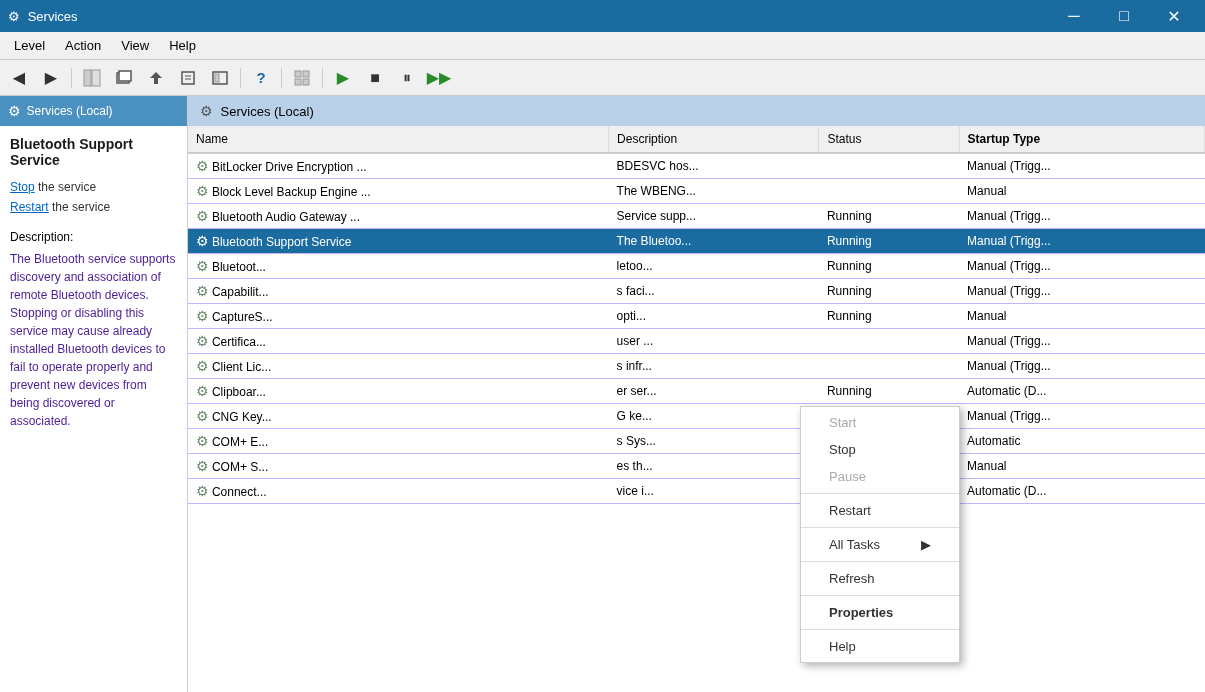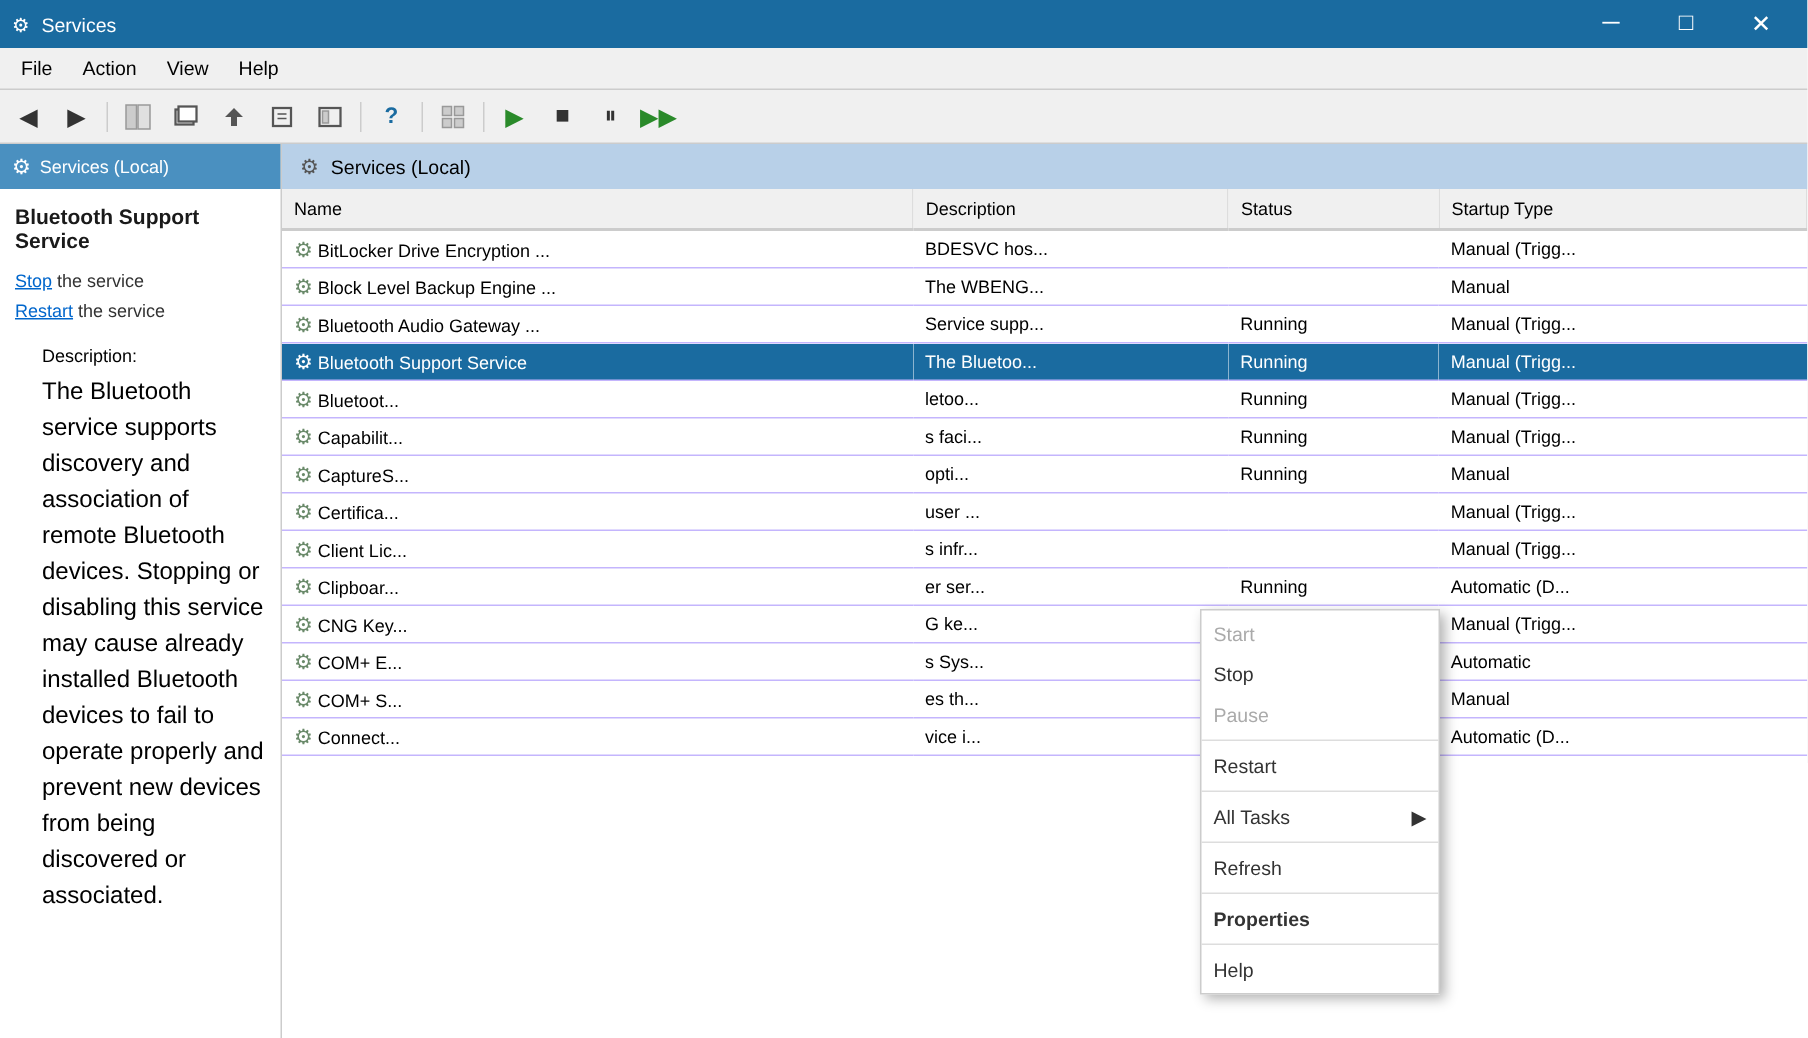--- a/index.html
+++ b/index.html
@@ -90,23 +90,23 @@
       font-weight: bold;
       color: #1a1a1a;
       margin-bottom: 12px;
     }
     .sidebar-link {
       color: #0066cc;
       text-decoration: underline;
       cursor: pointer;
     }
     .sidebar-action-text { color: #333; margin-bottom: 6px; font-size: 12px; }
-    .sidebar-description { margin-top: 16px; margin-left: 18px; }
+    .sidebar-description { margin-top: 16px; }
     .sidebar-desc-label { font-weight: normal; margin-bottom: 6px; }
-    .sidebar-desc-text { font-size: 16px; color: #000000; line-height: 1.5; }
+    .sidebar-desc-text { font-size: 12px; color: #4c1d95; line-height: 1.5; }
 
     
     .content-area {
       flex: 1;
       display: flex;
       flex-direction: column;
       background: white;
     }
     .content-header {
       background: #b8d0e8;
@@ -169,21 +169,21 @@
       left: 612px;
       top: 280px;
       width: 160px;
       background: white;
       border: 1px solid #ccc;
       box-shadow: 3px 3px 8px rgba(0,0,0,0.3);
       z-index: 100;
       padding: 2px 0;
     }
     .context-menu-item {
-      padding: 6px 8px;
+      padding: 6px 28px;
       cursor: pointer;
       font-size: 13px;
       color: #333;
     }
     .context-menu-item.disabled { color: #aaa; cursor: default; }
     .context-menu-item.bold { font-weight: bold; }
     .context-menu-item.has-arrow { display: flex; justify-content: space-between; align-items: flex-start; }
     .context-menu-separator { height: 1px; background: #ddd; margin: 3px 0; }
   </style>
 </head>
@@ -195,21 +195,21 @@
     <span>Services</span>
   </div>
   <div class="title-bar-controls">
     <button class="title-btn">─</button>
     <button class="title-btn">□</button>
     <button class="title-btn close">✕</button>
   </div>
 </div>
 
 <div class="menu-bar">
-  <div class="menu-item">File</div>
+  <div class="menu-item">Level</div>
   <div class="menu-item">Action</div>
   <div class="menu-item">View</div>
   <div class="menu-item">Help</div>
 </div>
 
 <div class="toolbar">
   <button class="toolbar-btn" title="Back">◀</button>
   <button class="toolbar-btn" title="Forward">▶</button>
   <div class="toolbar-separator"></div>
   <button class="toolbar-btn" title="Show/Hide">
@@ -291,21 +291,21 @@
     </div>
 
     <div class="services-table-container">
       <div class="table-wrapper">
         <table class="services-table">
           <thead>
             <tr>
               <th style="width:240px;">Name</th>
               <th style="width:120px;margin-top:40px;">Description</th>
               <th style="width:80px;">Status</th>
-              <th style="width:140px;">Startup Type</th>
+              <th style="width:140px;font-weight:bold;">Startup Type</th>
             </tr>
           </thead>
           <tbody id="services-tbody">
           <tr>
     <td>
       <span class="gear-icon" style="color:#6a8a6a">⚙</span>
       BitLocker Drive Encryption ...
     </td>
     <td>BDESVC hos...</td>
     <td></td>

